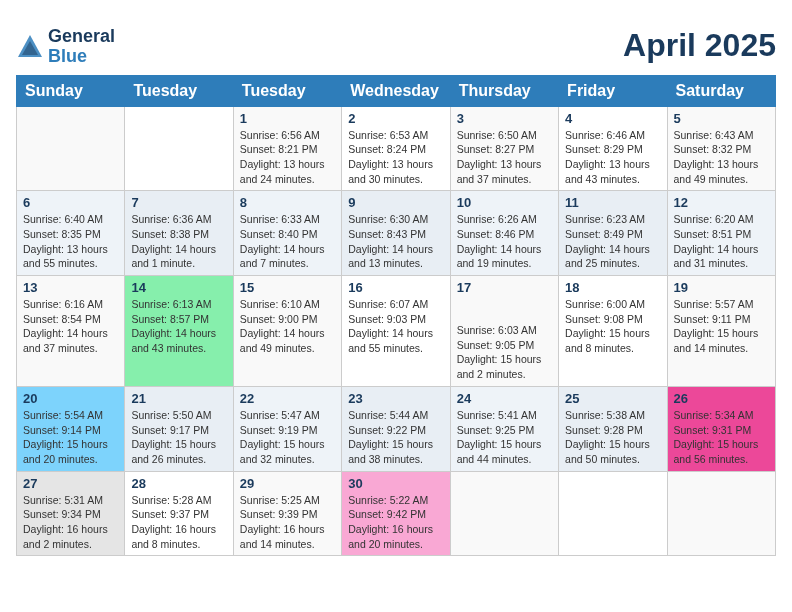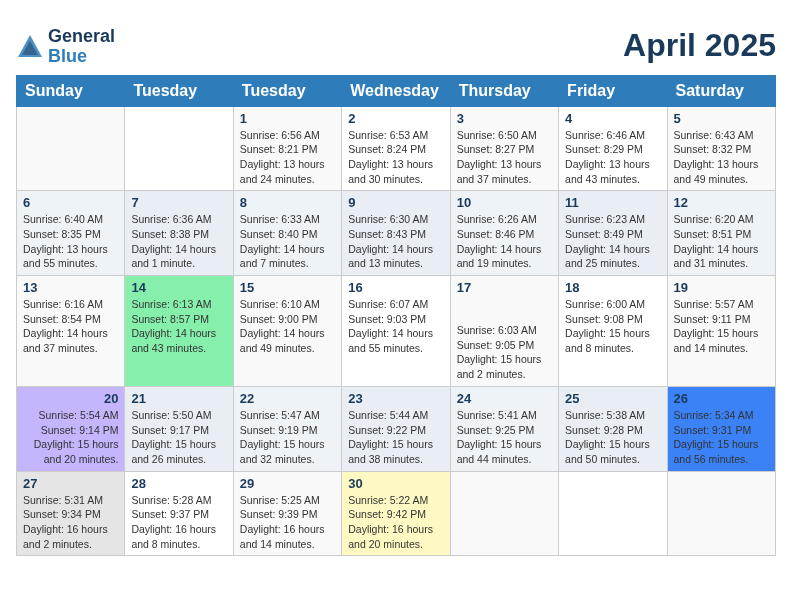--- a/index.html
+++ b/index.html
@@ -254,21 +254,21 @@
         </td>
         <td style="background: rgb(249, 249, 249);">
           <span class="day-number">19</span>
           <div class="day-info" style="white-space: pre-line;">Sunrise: 5:57 AM
 Sunset: 9:11 PM
 Daylight: 15 hours
 and 14 minutes.</div>
         </td>
       </tr>
       <tr>
-        <td style="background: #c4b5fd; text-align: right;">
+        <td style="background: #7dd3fc;">
           <span class="day-number">20</span>
           <div class="day-info" style="white-space: pre-line;">Sunrise: 5:54 AM
 Sunset: 9:14 PM
 Daylight: 15 hours
 and 20 minutes.</div>
         </td>
         <td style="background: rgb(232, 238, 244);">
           <span class="day-number">21</span>
           <div class="day-info" style="white-space: pre-line;">Sunrise: 5:50 AM
 Sunset: 9:17 PM
@@ -296,21 +296,21 @@
 Daylight: 15 hours
 and 44 minutes.</div>
         </td>
         <td style="background: rgb(232, 238, 244);">
           <span class="day-number">25</span>
           <div class="day-info" style="white-space: pre-line;">Sunrise: 5:38 AM
 Sunset: 9:28 PM
 Daylight: 15 hours
 and 50 minutes.</div>
         </td>
-        <td style="background: #3b82f6;">
+        <td style="background: #ec4899;">
           <span class="day-number">26</span>
           <div class="day-info" style="white-space: pre-line;">Sunrise: 5:34 AM
 Sunset: 9:31 PM
 Daylight: 15 hours
 and 56 minutes.</div>
         </td>
       </tr>
       <tr>
         <td style="background: #e5e5e5;">
           <span class="day-number">27</span>
@@ -326,21 +326,21 @@
 Daylight: 16 hours
 and 8 minutes.</div>
         </td>
         <td style="background: rgb(249, 249, 249);">
           <span class="day-number">29</span>
           <div class="day-info" style="white-space: pre-line;">Sunrise: 5:25 AM
 Sunset: 9:39 PM
 Daylight: 16 hours
 and 14 minutes.</div>
         </td>
-        <td style="background: #fef9c3; margin-left: 33px;">
+        <td style="background: #f9a8d4; margin-left: 33px;">
           <span class="day-number">30</span>
           <div class="day-info" style="white-space: pre-line;">Sunrise: 5:22 AM
 Sunset: 9:42 PM
 Daylight: 16 hours
 and 20 minutes.</div>
         </td>
         <td style="background: rgb(249, 249, 249);">&nbsp;</td>
         <td style="background: rgb(255, 255, 255);">&nbsp;</td>
         <td style="background: rgb(249, 249, 249);">&nbsp;</td>
       </tr>

